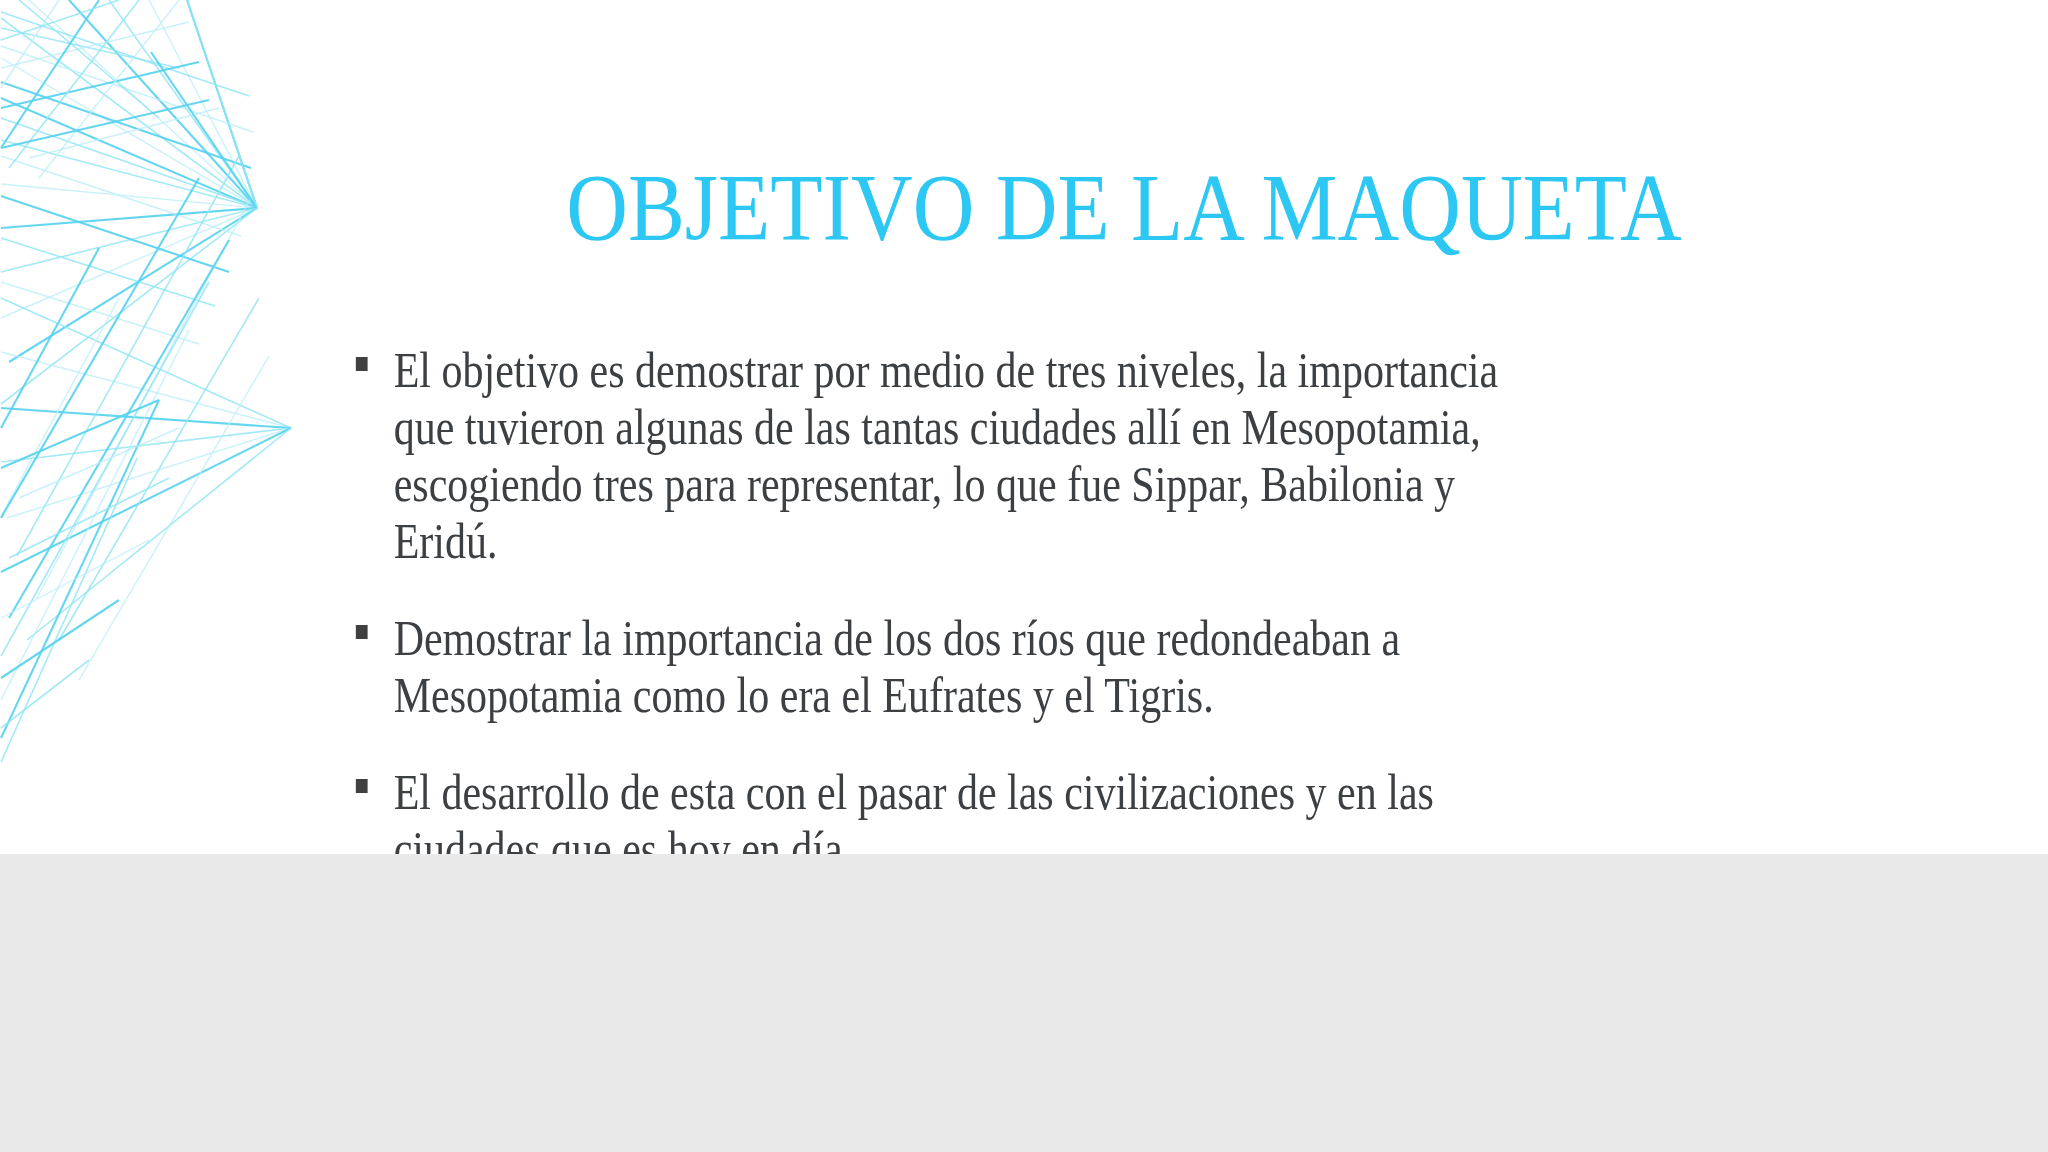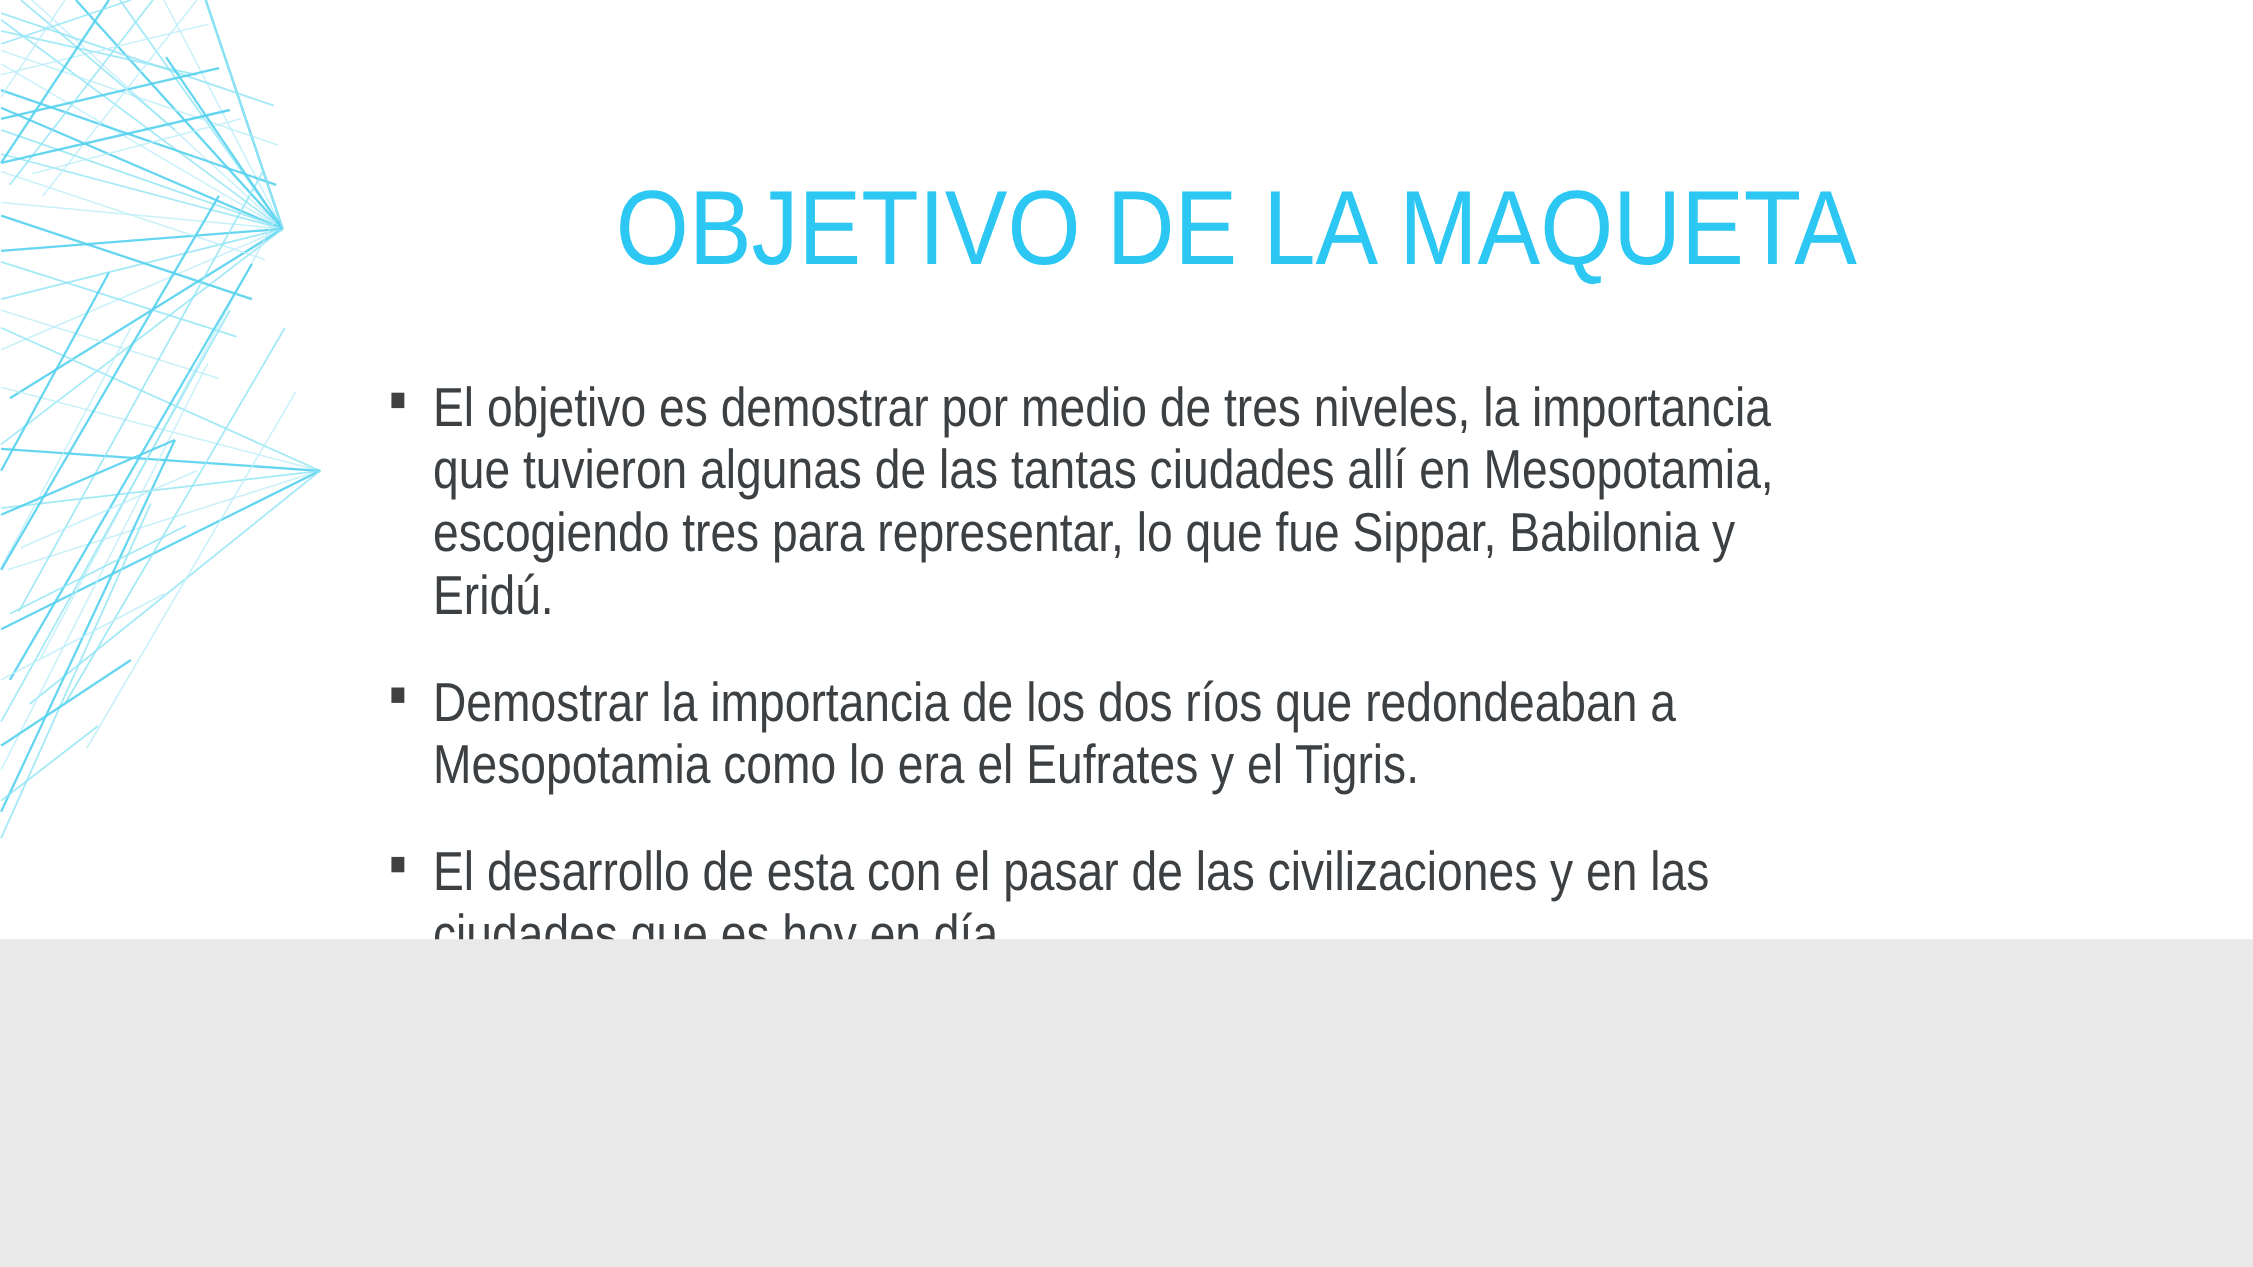--- a/index.html
+++ b/index.html
@@ -2,21 +2,21 @@
 <html><head>
 <meta charset="utf-8">
 <style>
   html, body { margin: 0; padding: 0; background: #e9e9e9; }
   .slide {
     position: relative;
     width: 2048px;
     height: 854px;
     background: #ffffff;
     overflow: hidden;
-    font-family: Liberation Sans, sans-serif;
+    font-family: Liberation Serif, serif;
   }
 
   
   .mesh {
     position: absolute;
     left: 0;
     top: 0;
     width: 302px;
     height: 770px;
     pointer-events: none;

